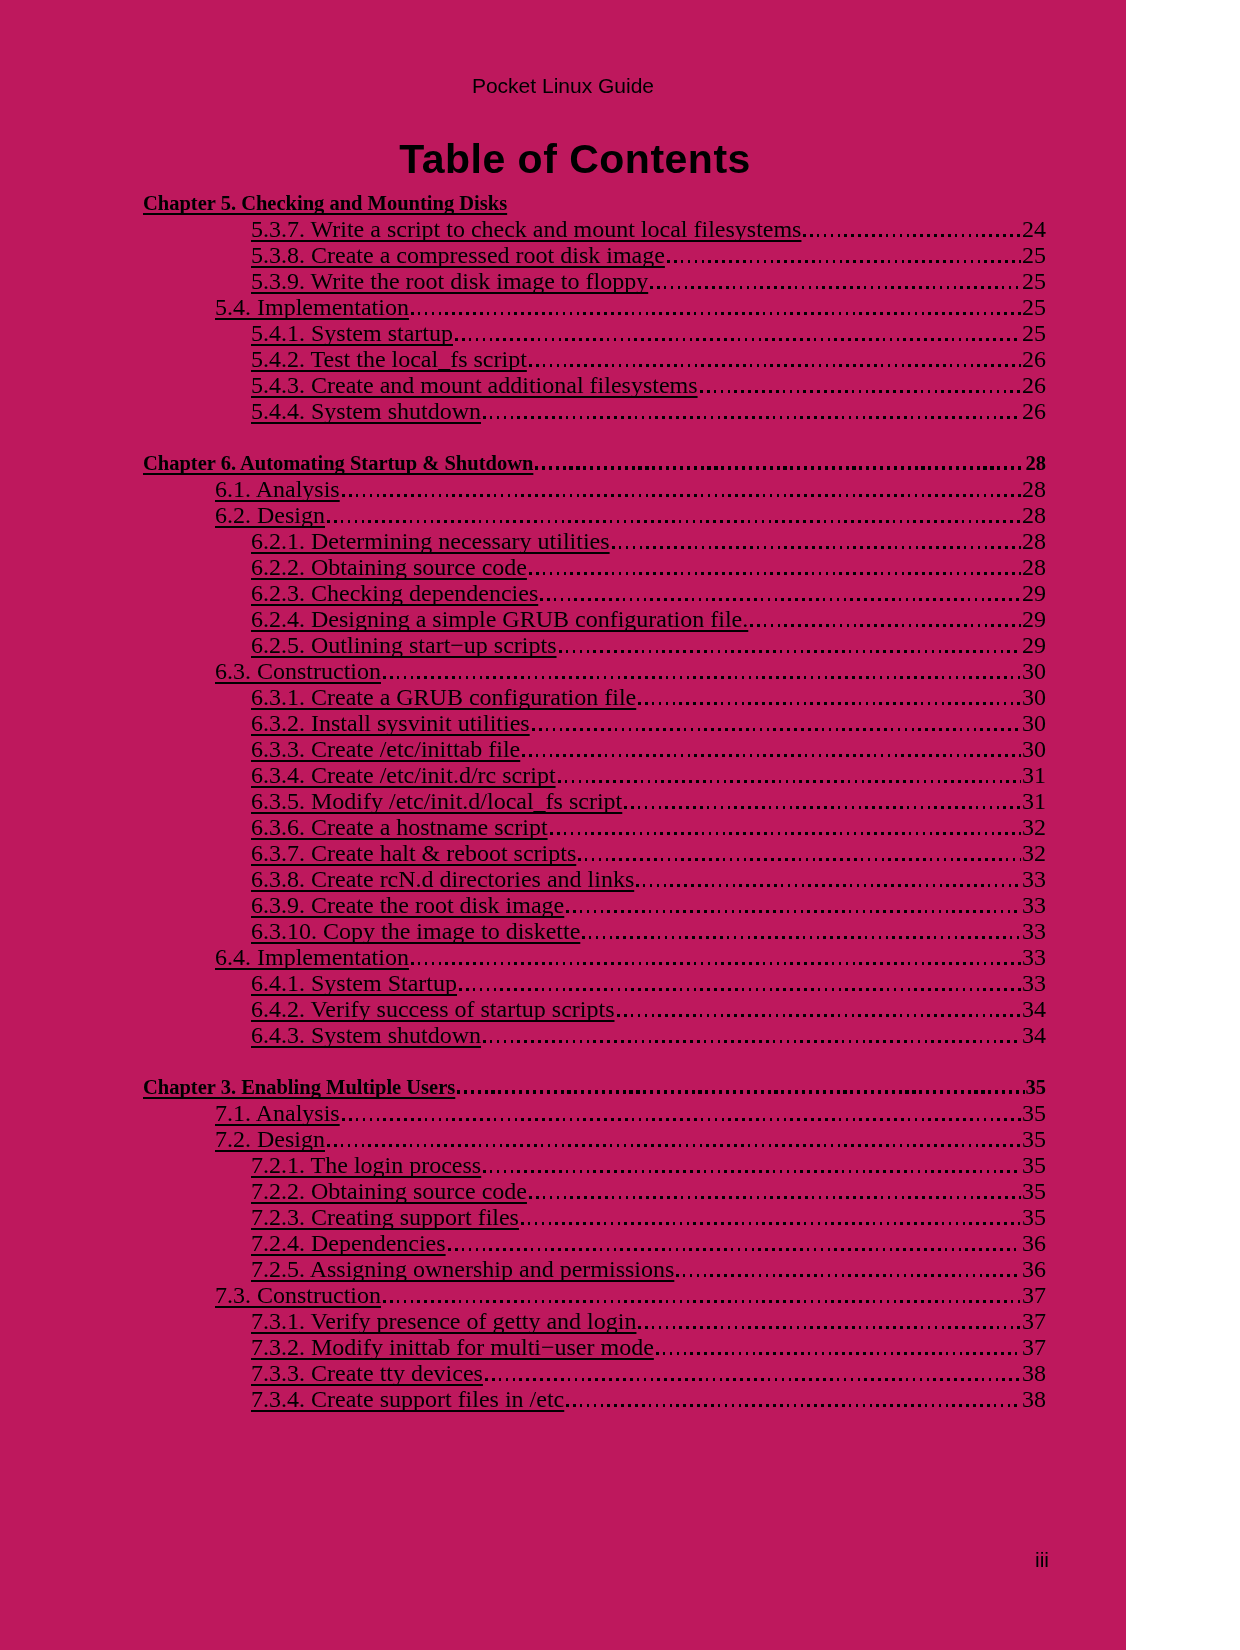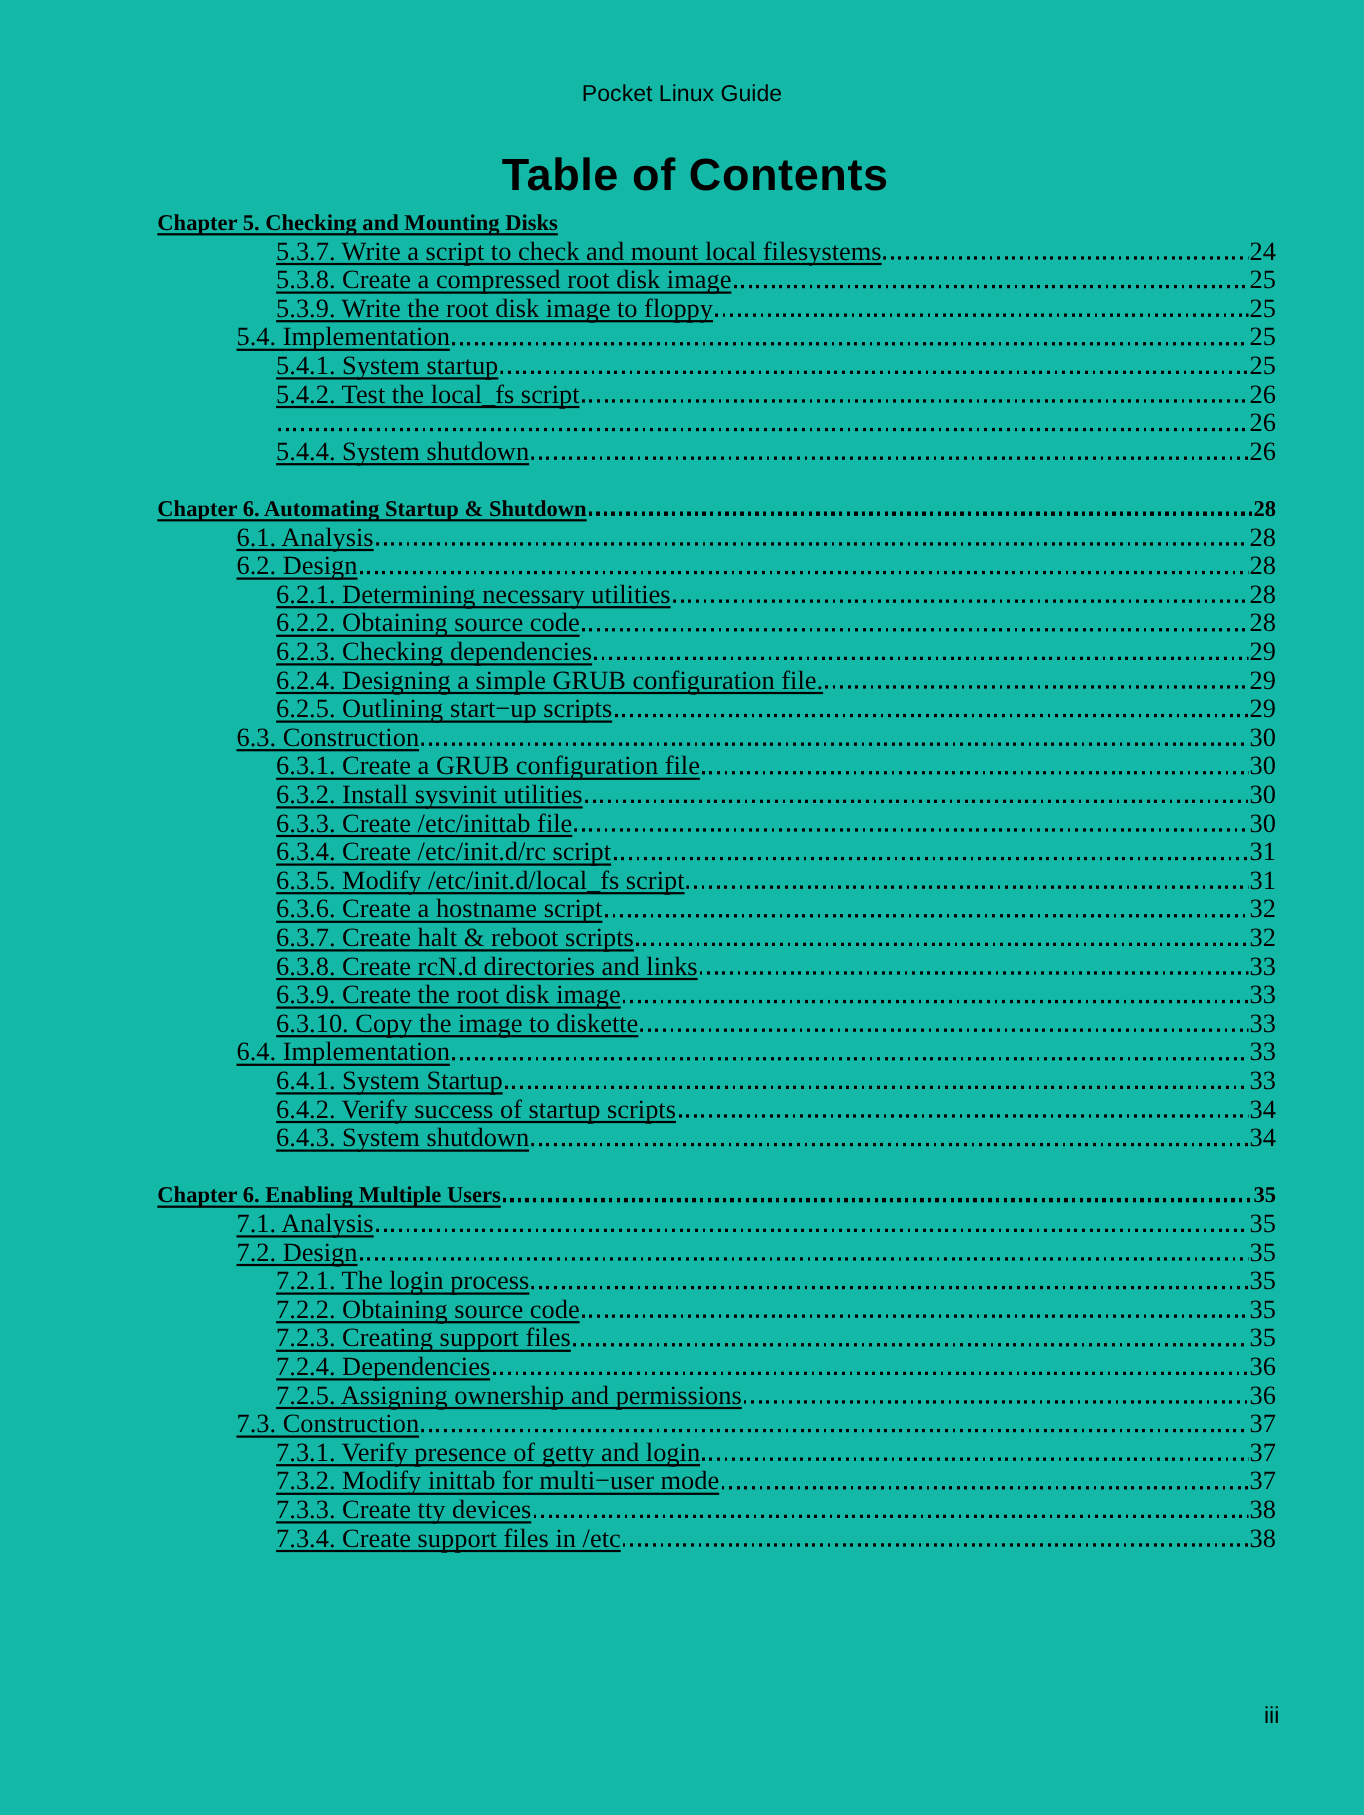--- a/index.html
+++ b/index.html
@@ -2,25 +2,26 @@
 <html><head>
 <meta charset="utf-8">
 <style>
   html, body {
     margin: 0;
     padding: 0;
     background: #ffffff;
   }
   .page {
     position: relative;
-    width: 1240px;
+    width: 1088px;
     height: 1650px;
-    background: #14b8a6;
+    background: #be185d;
     color: #000000;
     overflow: hidden;
+    padding-left: 38px;
   }
   .doc-header {
     position: absolute;
     top: 74px;
     left: 0;
     width: 100%;
     text-align: center;
     font-family: "Liberation Sans", sans-serif;
     font-size: 21px;
     color: #000;
@@ -126,20 +127,21 @@
           <span class="title">5.4.1. System startup</span>
           <span class="leader"></span>
           <span class="page-num">25</span>
         </div>
         <div class="row lvl2">
           <span class="title">5.4.2. Test the local_fs script</span>
           <span class="leader"></span>
           <span class="page-num">26</span>
         </div>
         <div class="row lvl2">
+          <span class="title">5.4.3. Create and mount additional filesystems</span>
           <span class="leader"></span>
           <span class="page-num">26</span>
         </div>
         <div class="row lvl2">
           <span class="title">5.4.4. System shutdown</span>
           <span class="leader"></span>
           <span class="page-num">26</span>
         </div>
       </div>
       <div class="chapter">
@@ -254,21 +256,21 @@
           <span class="page-num">34</span>
         </div>
         <div class="row lvl2">
           <span class="title">6.4.3. System shutdown</span>
           <span class="leader"></span>
           <span class="page-num">34</span>
         </div>
       </div>
       <div class="chapter">
         <div class="row chapter-row">
-          <span class="title">Chapter 6. Enabling Multiple Users</span>
+          <span class="title">Chapter 3. Enabling Multiple Users</span>
           <span class="leader"></span>
           <span class="page-num">35</span>
         </div>
         <div class="row lvl1">
           <span class="title">7.1. Analysis</span>
           <span class="leader"></span>
           <span class="page-num">35</span>
         </div>
         <div class="row lvl1">
           <span class="title">7.2. Design</span>

